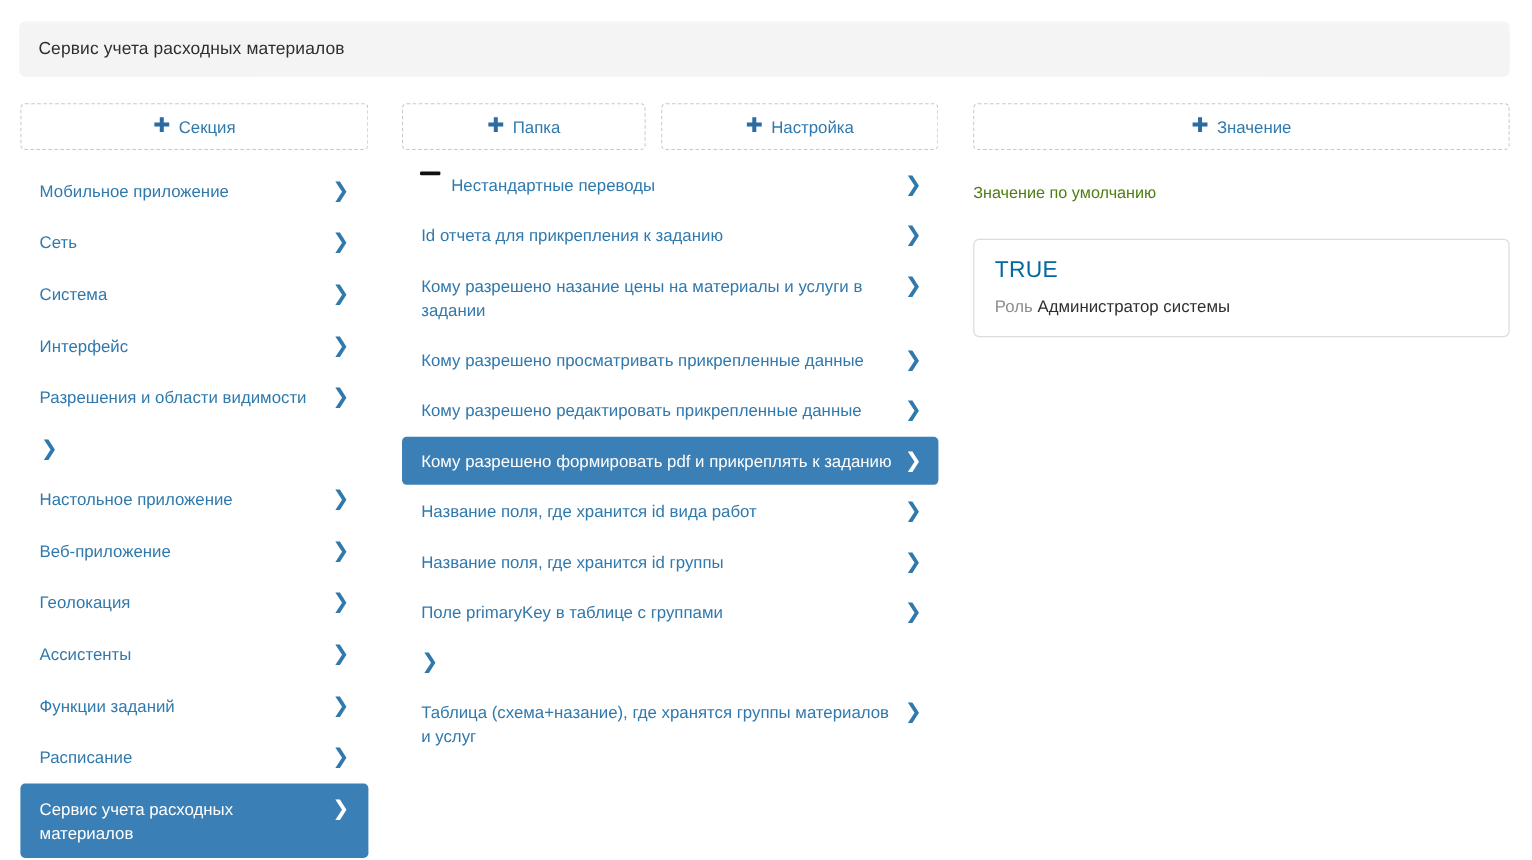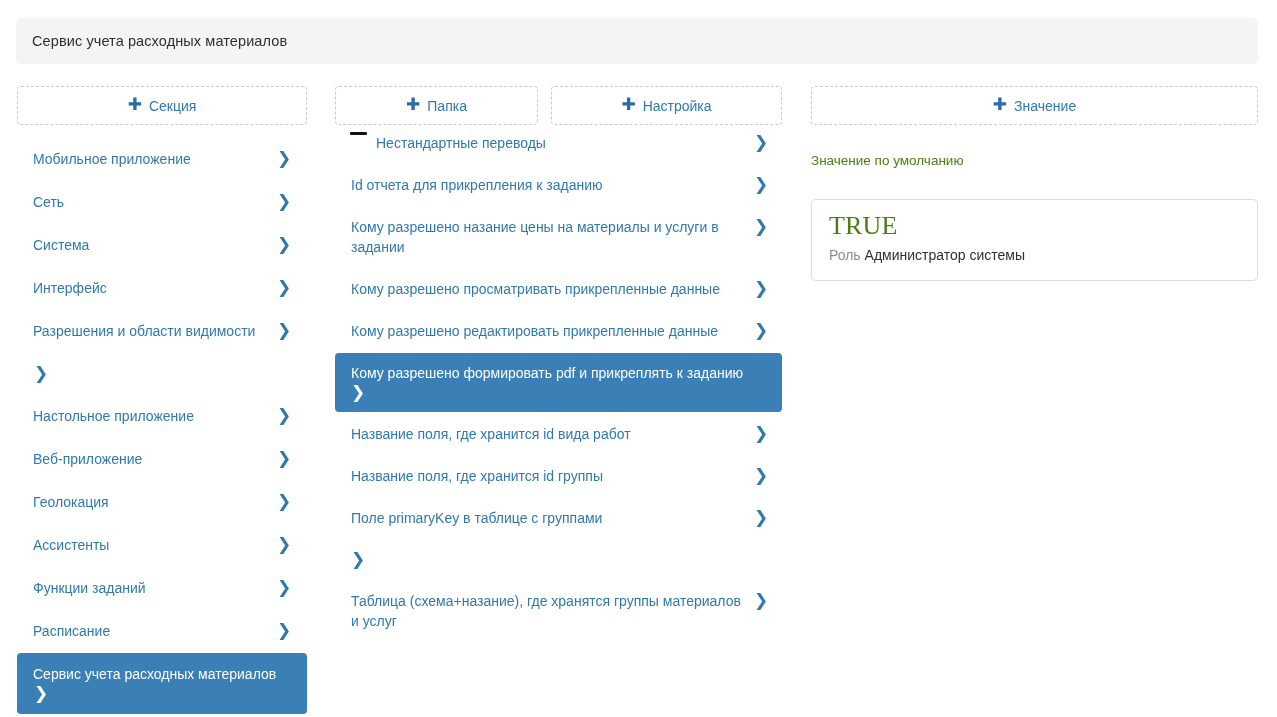--- a/index.html
+++ b/index.html
@@ -118,36 +118,35 @@
     width: 14px;
     text-align: center;
     color: #3079ad;
     font-size: 17px;
     font-weight: bold;
     line-height: 19px;
   }
   .list-row.selected {
     background: #3a7fb5;
     color: #ffffff;
-    flex-direction: column;
   }
   .list-row.selected .chev { color: #ffffff; }
 
   
   .col-sections .list-row {
     padding: 11px 15px 11px 16px;
     margin-bottom: 1px;
   }
   .col-sections .list-row .chev { width: 16px; }
 
   
   .mid-list {
     position: absolute;
     left: 335px;
-    top: 37px;
+    top: 48px;
     width: 447px;
   }
   .mid-list .list-row {
     padding: 10px 14px 10px 16px;
     margin-bottom: 2px;
     align-items: flex-start;
   }
 
   
   .icon-archive {
@@ -194,25 +193,24 @@
   .value-card {
     margin-top: 30px;
     box-sizing: border-box;
     width: 447px;
     border: 1px solid #dcdcdc;
     border-radius: 5px;
     background: #ffffff;
     padding: 14px 17px 16px 17px;
   }
   .value-card .v-main {
-    font-size: 26px;
-    color: #4d7c0f;
+    font-size: 19px;
+    color: #0369a1;
     line-height: 24px;
     letter-spacing: .2px;
-    font-family: Liberation Serif, serif;
   }
   .value-card .v-sub {
     margin-top: 8px;
     font-size: 14px;
     line-height: 18px;
     color: #2f2f2f;
   }
   .value-card .v-sub .k {
     color: #8d8d8d;
   }

